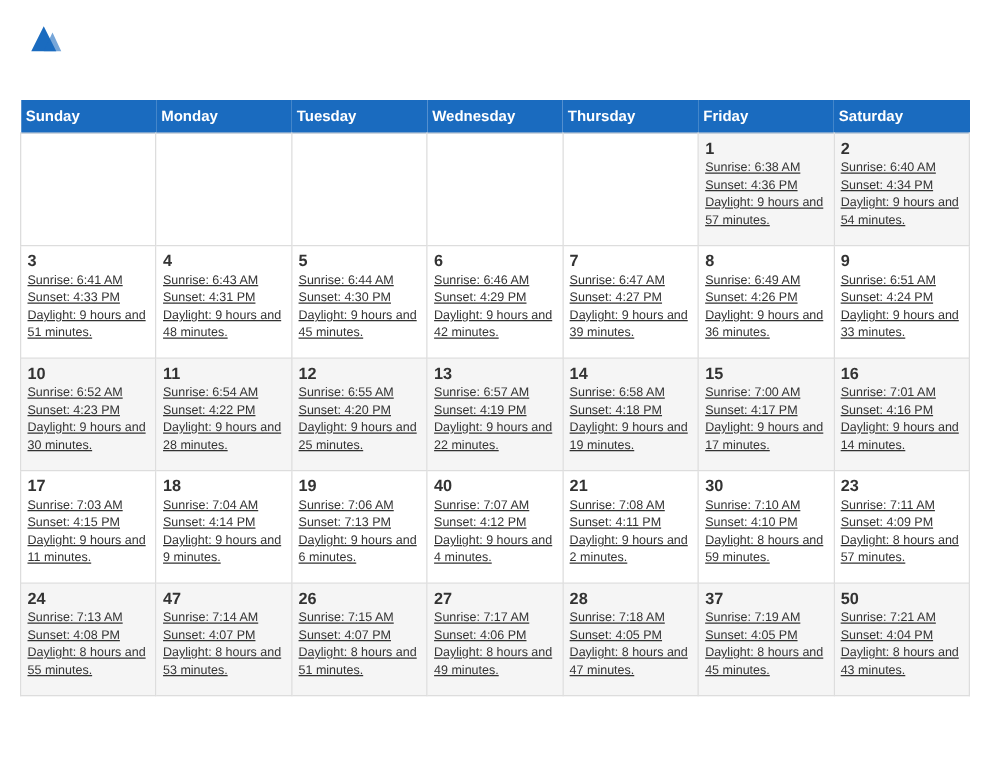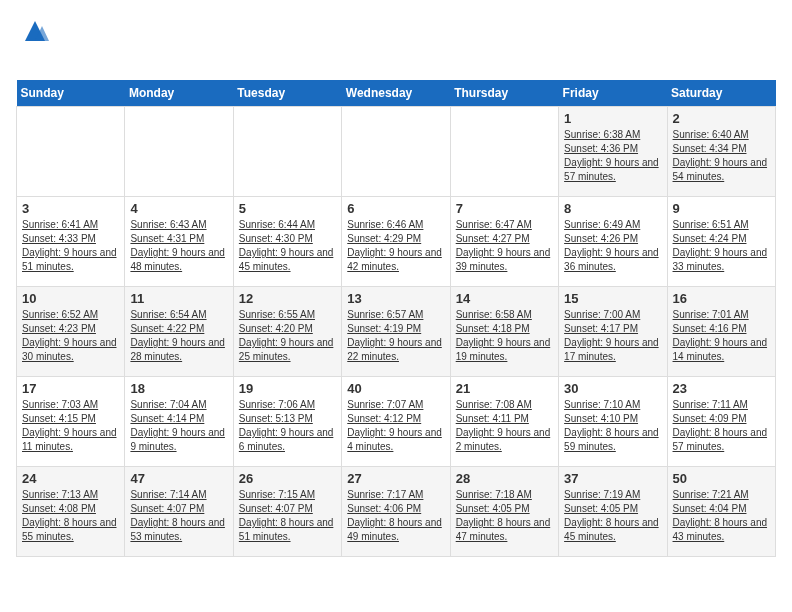--- a/index.html
+++ b/index.html
@@ -245,21 +245,21 @@
         </td>
         <td>
           <span class="day-num">18</span>
           <div class="day-info">Sunrise: 7:04 AM
 Sunset: 4:14 PM
 Daylight: 9 hours and 9 minutes.</div>
         </td>
         <td>
           <span class="day-num">19</span>
           <div class="day-info">Sunrise: 7:06 AM
-Sunset: 5:13 PM
+Sunset: 7:13 PM
 Daylight: 9 hours and 6 minutes.</div>
         </td>
         <td>
           <span class="day-num">40</span>
           <div class="day-info">Sunrise: 7:07 AM
 Sunset: 4:12 PM
 Daylight: 9 hours and 4 minutes.</div>
         </td>
         <td>
           <span class="day-num">21</span>

